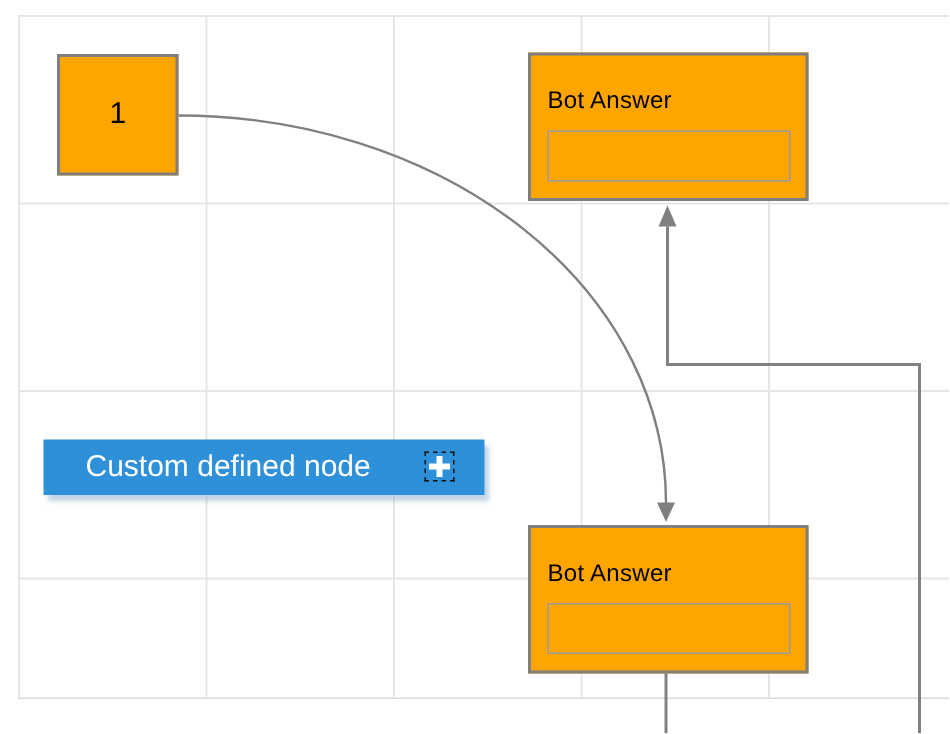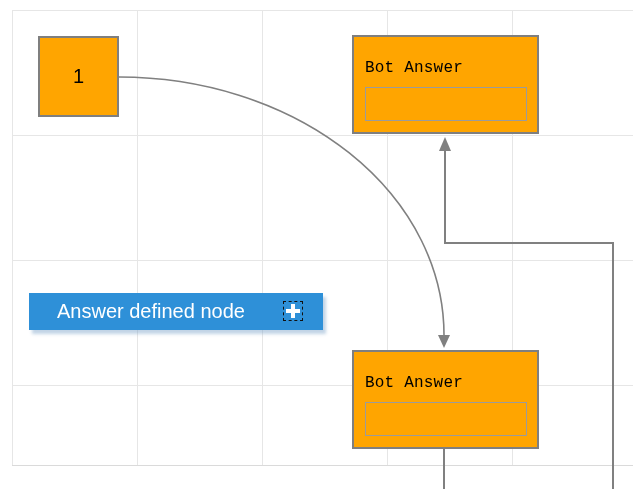--- a/index.html
+++ b/index.html
@@ -31,21 +31,21 @@
     left:38px;top:36px;width:81px;height:81px;
     display:flex;align-items:center;justify-content:center;
     font-size:20px;color:#000;
   }
   
   .node.bot{width:187px;height:99px;left:352px;}
   .node.bot.top{top:35px;}
   .node.bot.bottom{top:350px;}
   .bot-title{
     position:absolute;left:11px;top:22px;
-    font-size:16px;color:#000;letter-spacing:0.2px;font-family:Liberation Mono, monospace;
+    font-size:16px;color:#000;letter-spacing:0.2px;
   }
   .bot-input{
     position:absolute;left:11px;top:50px;width:162px;height:34px;
     box-sizing:border-box;border:1px solid #9b9b9b;background:transparent;
   }
   
   .node.custom{
     left:29px;top:293px;width:294px;height:37px;
     background:#2E90D8;
     box-shadow:3px 4px 3px rgba(120,160,200,0.45);
@@ -87,17 +87,17 @@
     <div class="bot-title">Bot Answer</div>
     <div class="bot-input"></div>
   </div>
 
   <div class="node orange bot bottom">
     <div class="bot-title">Bot Answer</div>
     <div class="bot-input"></div>
   </div>
 
   <div class="node custom">
-    <span class="custom-label">Answer defined node</span>
+    <span class="custom-label">Custom defined node</span>
     <span class="add-port"></span>
   </div>
 
 </div>
 
 </body></html>

